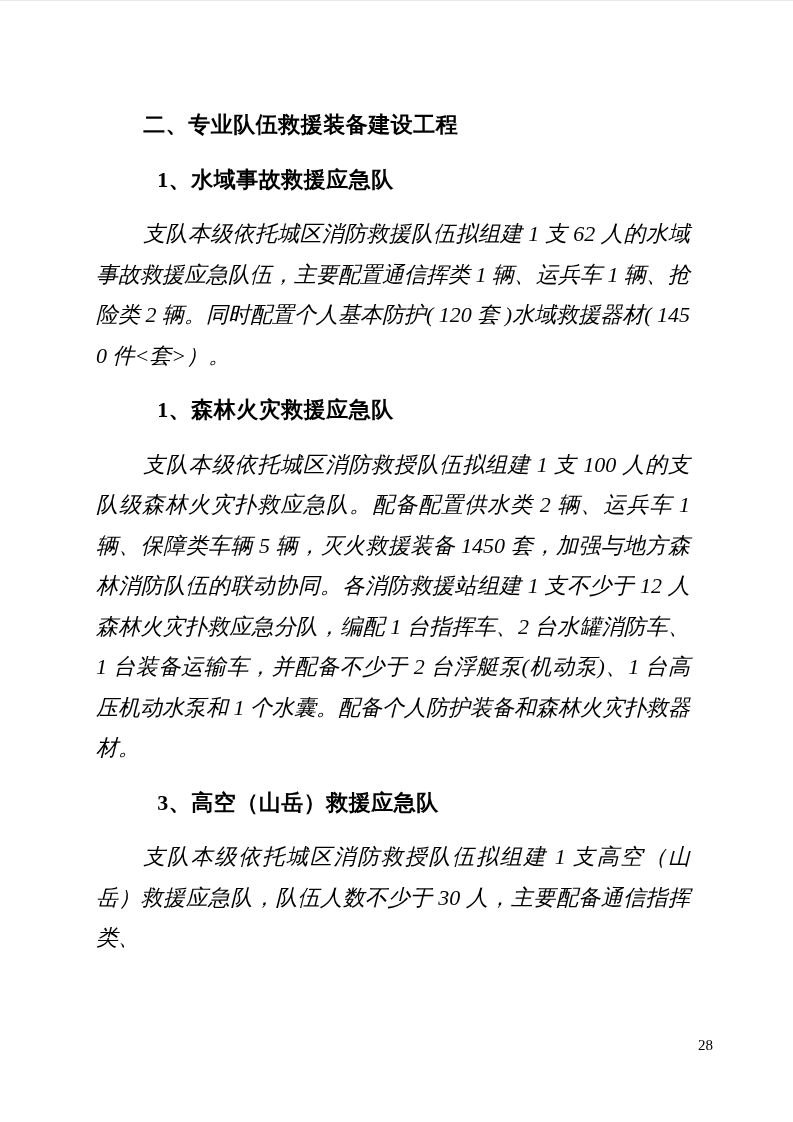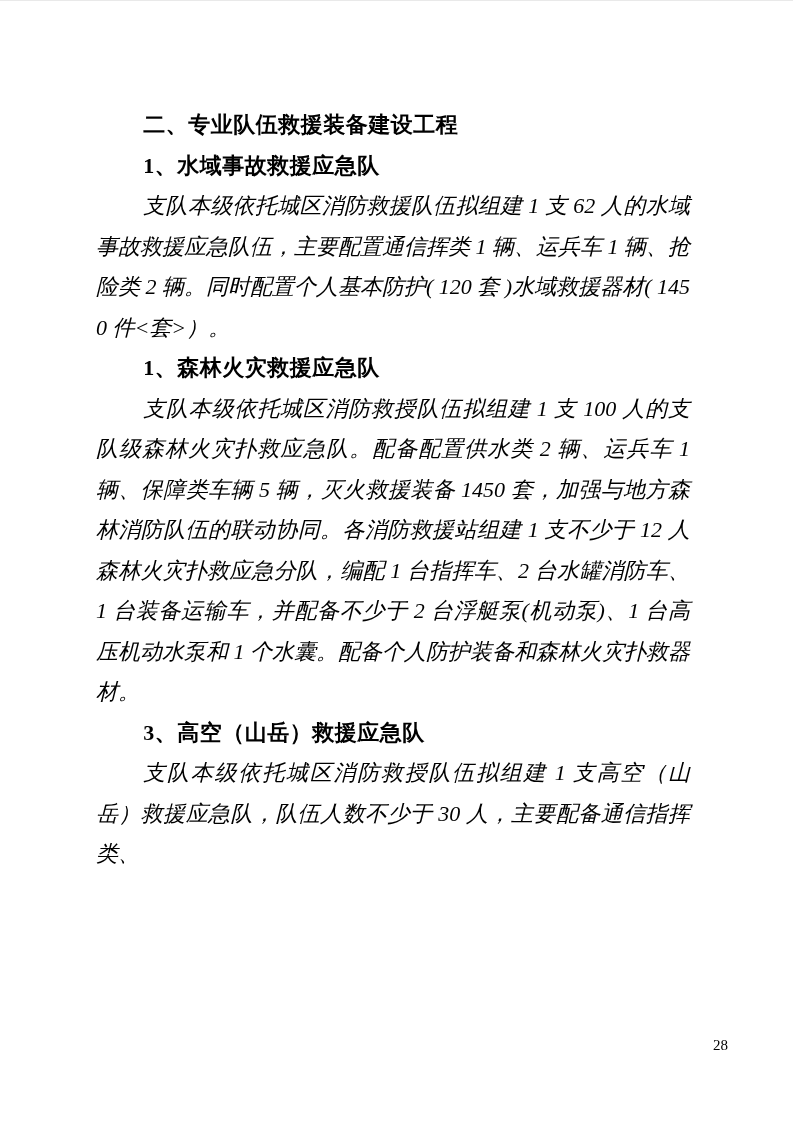--- a/index.html
+++ b/index.html
@@ -33,32 +33,32 @@
     letter-spacing: 0.5px;
     margin: 0;
   }
   .section {
     margin: 0;
   }
   .section-title {
     font-weight: bold;
     text-indent: 2.15em;
     letter-spacing: 0.5px;
-    margin: 0;
+    margin: 14px;
   }
   .section-body {
     margin: 0;
     text-indent: 2.15em;
     text-align: justify;
     word-break: break-all;
     font-style: italic;
   }
   .page-number {
     position: absolute;
-    left: 713px;
+    left: 698px;
     top: 1035px;
     font-size: 15px;
     line-height: 18px;
     font-family: "Liberation Serif", serif;
     color: #000000;
   }
 </style>
 </head>
 <body>
 

